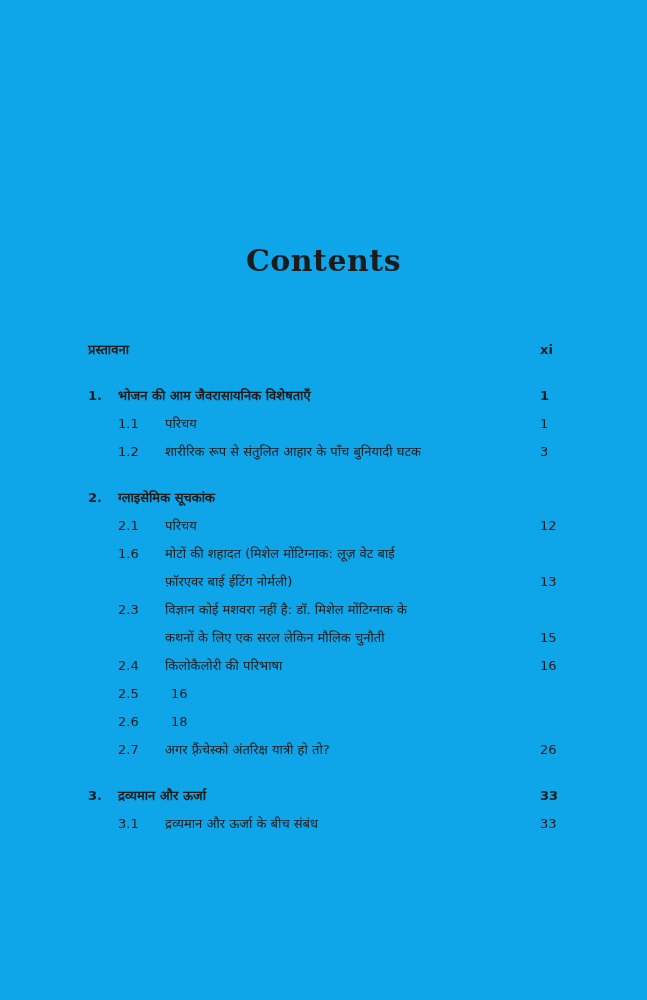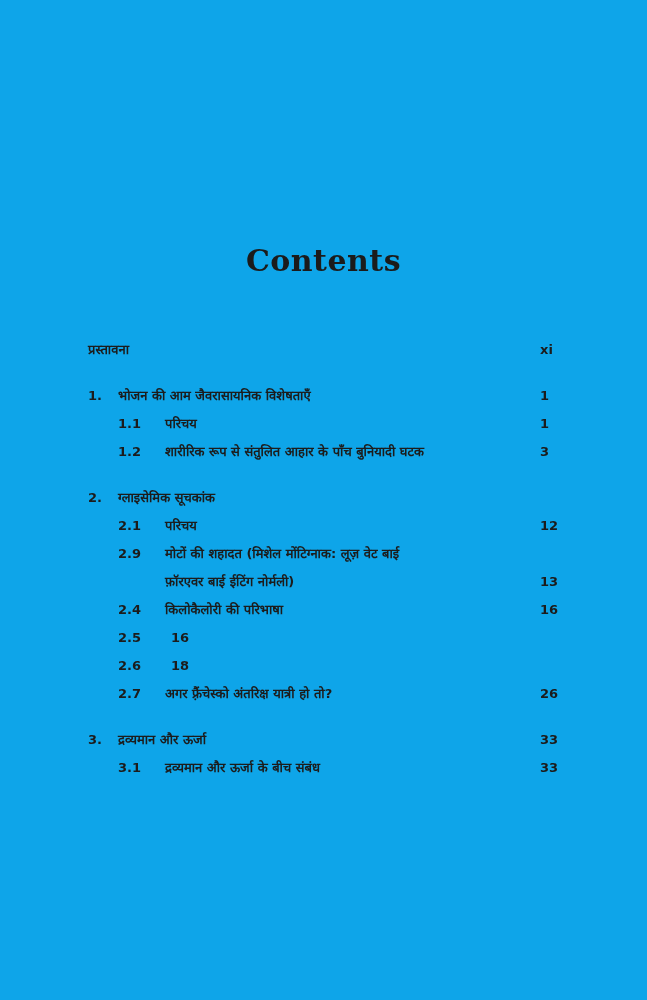--- a/index.html
+++ b/index.html
@@ -59,21 +59,20 @@
     font-weight: 700;
   }
   .row.chapter {
     margin-top: 18px;
   }
   .row.chapter .num {
     width: 30px;
   }
   .row.section {
     padding-left: 30px;
-    font-weight: bold;
   }
   .row.section .num {
     width: 47px;
   }
 </style>
 </head>
 <body>
 
 <div class="page">
   <div class="book-title">Contents</div>
@@ -100,24 +99,30 @@
       <div class="row chapter">
         <span class="num">2.</span>
         <span class="text">ग्लाइसेमिक सूचकांक</span>
       </div>
       <div class="row section">
         <span class="num">2.1</span>
         <span class="text">परिचय</span>
         <span class="page-num">12</span>
       </div>
       <div class="row section">
-        <span class="num">2.9</span>
+        <span class="num">1.6</span>
         <span class="text">मोटों की शहादत (मिशेल मोंटिग्नाक: लूज़ वेट बाई
 फ़ॉरएवर बाई ईटिंग नोर्मली)</span>
         <span class="page-num">13</span>
+      </div>
+      <div class="row section">
+        <span class="num">2.3</span>
+        <span class="text">विज्ञान कोई मशवरा नहीं है: डॉ. मिशेल मोंटिग्नाक के
+कथनों के लिए एक सरल लेकिन मौलिक चुनौती</span>
+        <span class="page-num">15</span>
       </div>
       <div class="row section">
         <span class="num">2.4</span>
         <span class="text">किलोकैलोरी की परिभाषा</span>
         <span class="page-num">16</span>
       </div>
       <div class="row section">
         <span class="num">2.5</span>
         <span class="page-num">16</span>
       </div>

